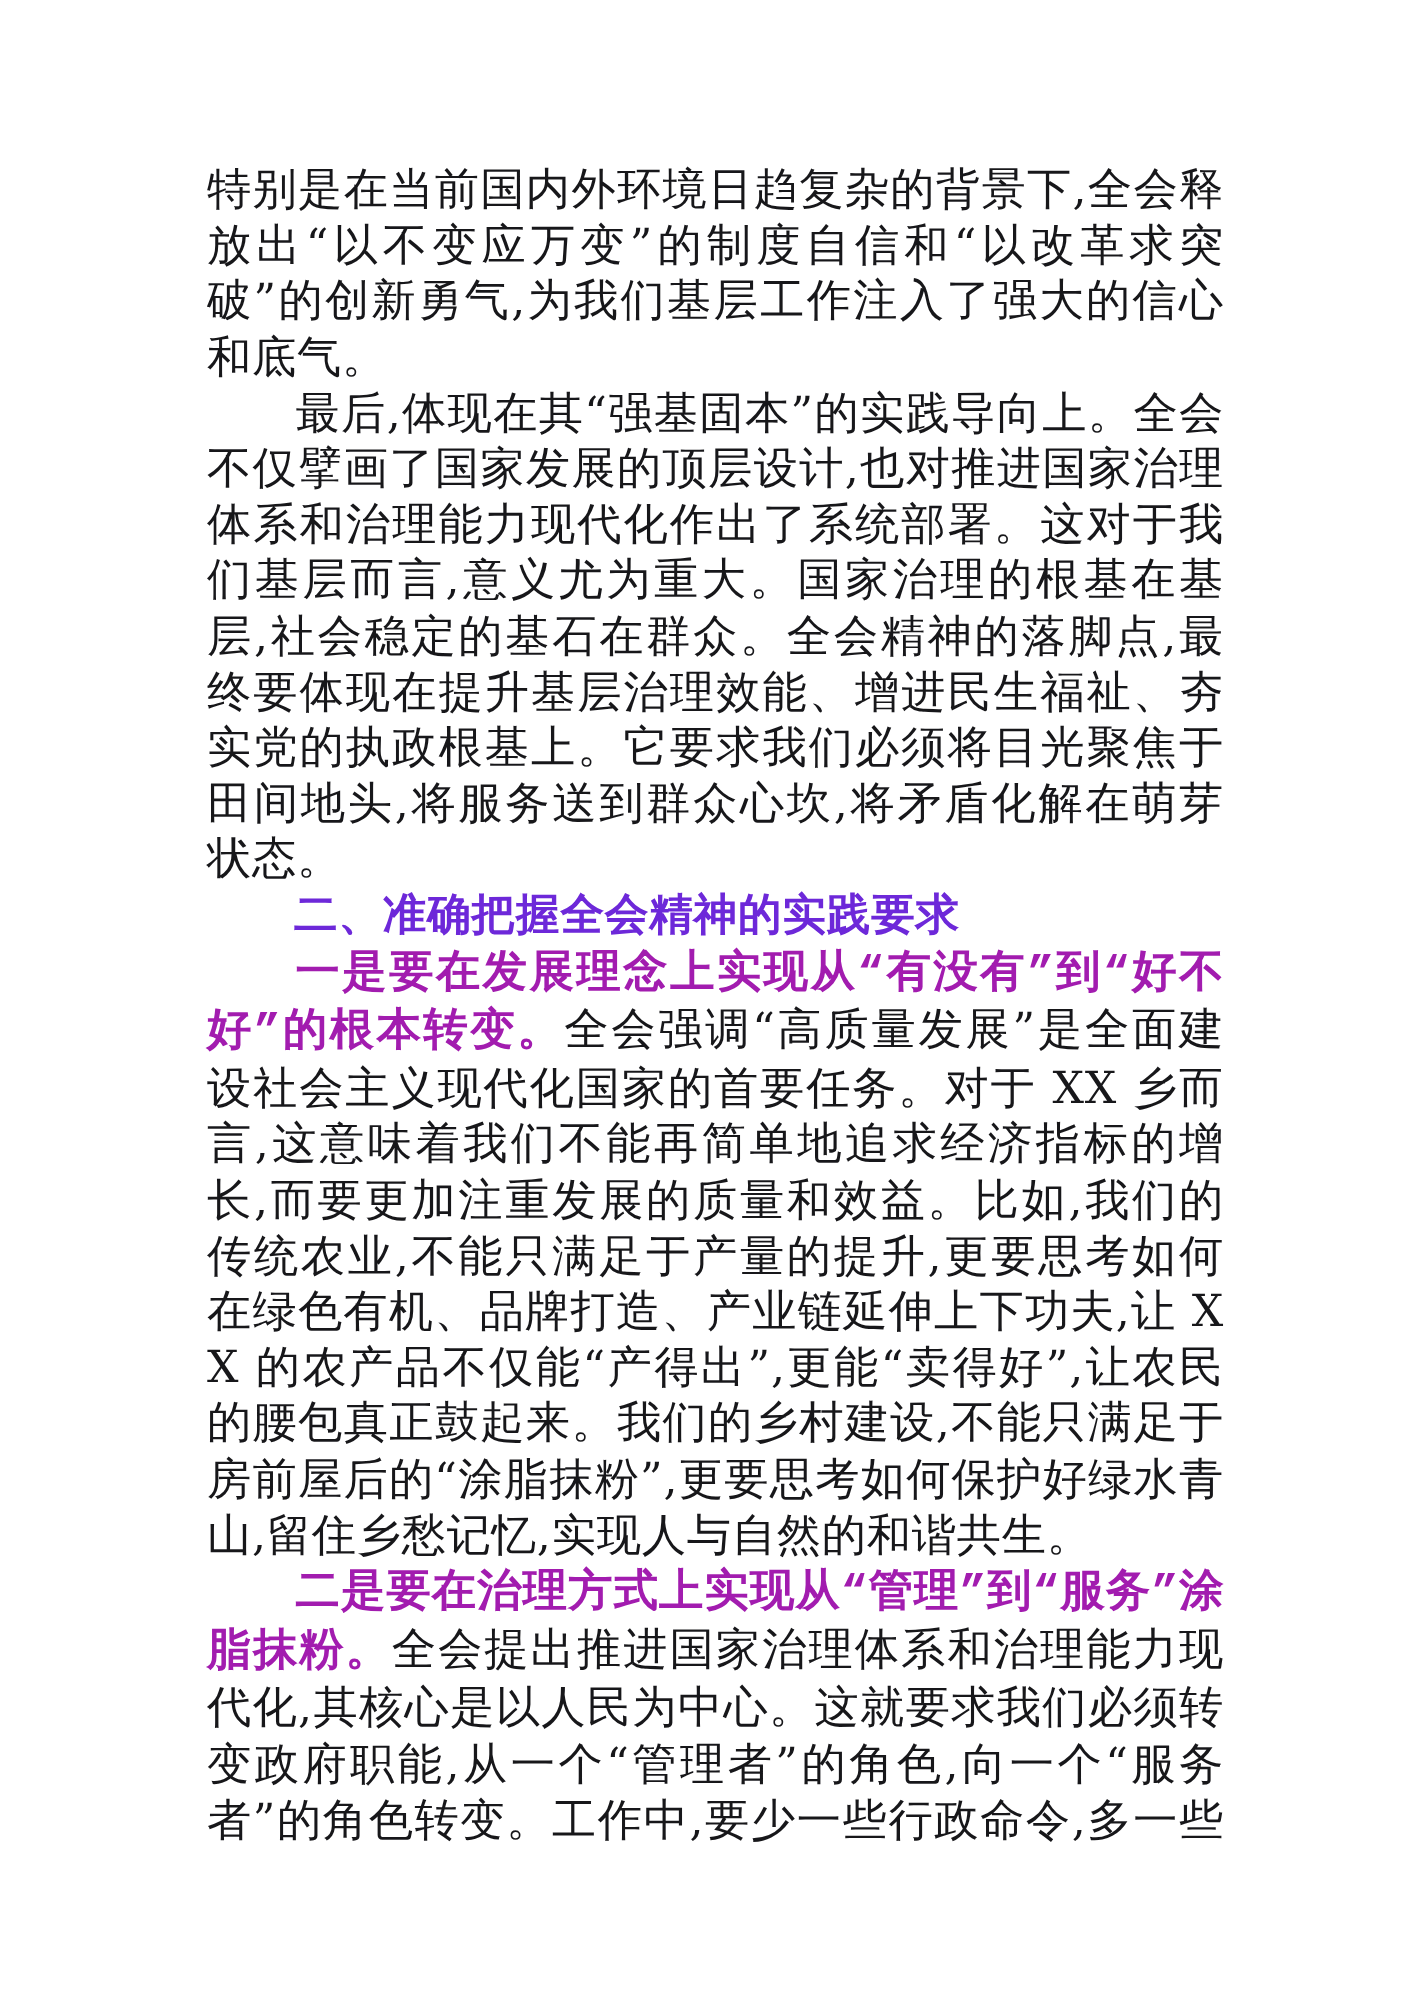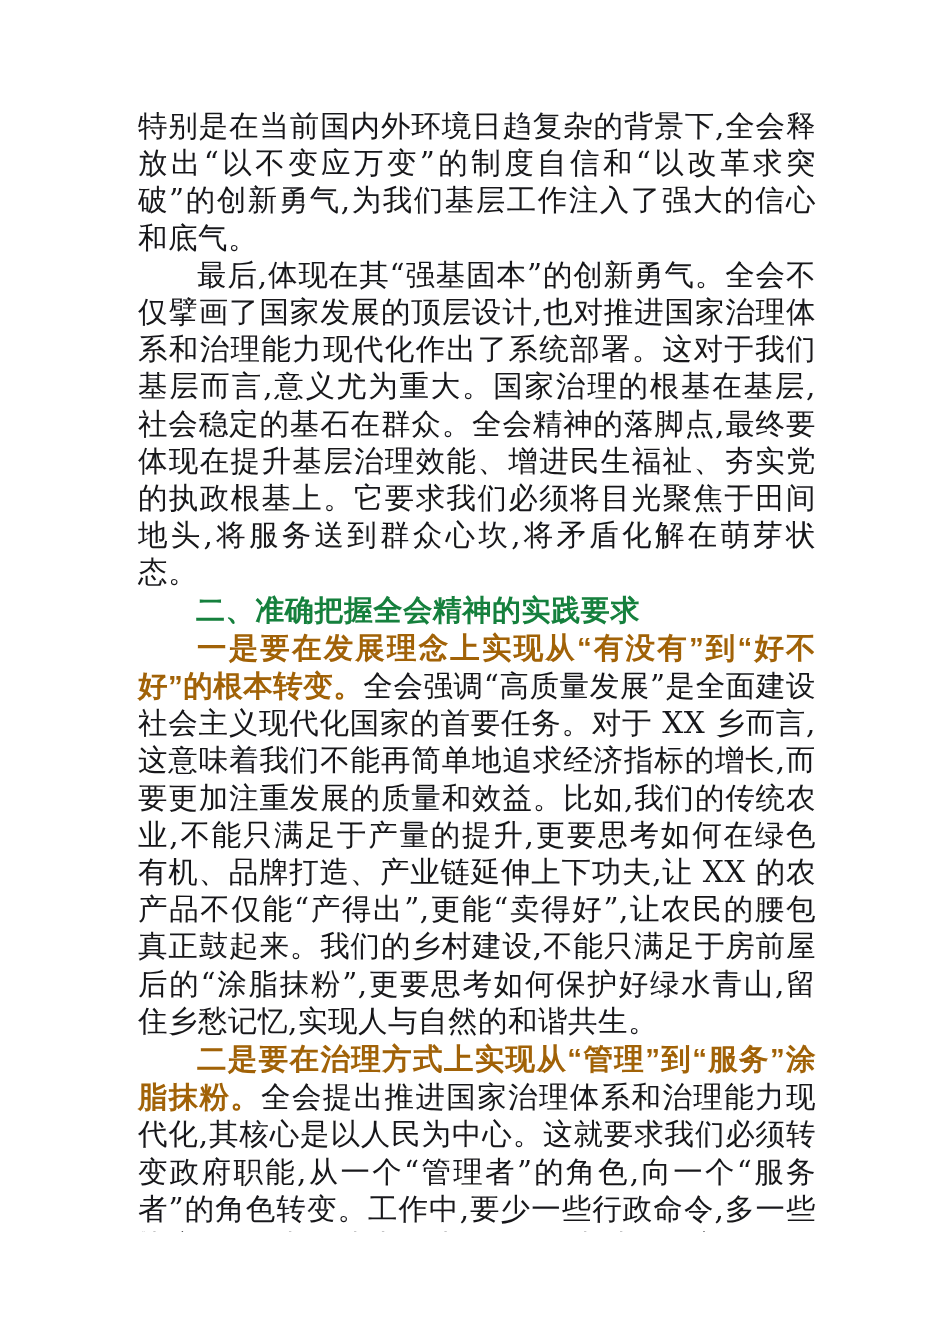--- a/index.html
+++ b/index.html
@@ -38,44 +38,44 @@
     font-weight: 400;
   }
   .para.no-indent {
     text-indent: 0;
   }
   
   .heading {
     font-family: "Liberation Sans", "DejaVu Sans", sans-serif;
     font-size: 29px;
     line-height: 37.2px;
-    color: #15803d;
+    color: #6d28d9;
     font-weight: 700;
     margin: 0;
     text-indent: 2em;
     letter-spacing: 0.6px;
     text-align: left;
   }
   
   .lead {
-    font-family: Liberation Sans, sans-serif;
+    font-family: Liberation Mono, monospace;
     font-weight: 700;
-    color: #a16207;
+    color: #a21caf;
     letter-spacing: 0.4px;
   }
 </style>
 </head>
 <body>
 
 <div class="page">
   <div class="text-column">
 
     <p class="para no-indent">特别是在当前国内外环境日趋复杂的背景下,全会释放出“以不变应万变”的制度自信和“以改革求突破”的创新勇气,为我们基层工作注入了强大的信心和底气。</p>
 
-    <p class="para">最后,体现在其“强基固本”的创新勇气。全会不仅擘画了国家发展的顶层设计,也对推进国家治理体系和治理能力现代化作出了系统部署。这对于我们基层而言,意义尤为重大。国家治理的根基在基层,社会稳定的基石在群众。全会精神的落脚点,最终要体现在提升基层治理效能、增进民生福祉、夯实党的执政根基上。它要求我们必须将目光聚焦于田间地头,将服务送到群众心坎,将矛盾化解在萌芽状态。</p>
+    <p class="para">最后,体现在其“强基固本”的实践导向上。全会不仅擘画了国家发展的顶层设计,也对推进国家治理体系和治理能力现代化作出了系统部署。这对于我们基层而言,意义尤为重大。国家治理的根基在基层,社会稳定的基石在群众。全会精神的落脚点,最终要体现在提升基层治理效能、增进民生福祉、夯实党的执政根基上。它要求我们必须将目光聚焦于田间地头,将服务送到群众心坎,将矛盾化解在萌芽状态。</p>
 
     <h2 class="heading">二、准确把握全会精神的实践要求</h2>
 
 
     <p class="para"><span class="lead">一是要在发展理念上实现从“有没有”到“好不好”的根本转变。</span><span>全会强调“高质量发展”是全面建设社会主义现代化国家的首要任务。对于 XX 乡而言,这意味着我们不能再简单地追求经济指标的增长,而要更加注重发展的质量和效益。比如,我们的传统农业,不能只满足于产量的提升,更要思考如何在绿色有机、品牌打造、产业链延伸上下功夫,让 XX 的农产品不仅能“产得出”,更能“卖得好”,让农民的腰包真正鼓起来。我们的乡村建设,不能只满足于房前屋后的“涂脂抹粉”,更要思考如何保护好绿水青山,留住乡愁记忆,实现人与自然的和谐共生。</span></p>
 
     <p class="para"><span class="lead">二是要在治理方式上实现从“管理”到“服务”涂脂抹粉。</span><span>全会提出推进国家治理体系和治理能力现代化,其核心是以人民为中心。这就要求我们必须转变政府职能,从一个“管理者”的角色,向一个“服务者”的角色转变。工作中,要少一些行政命令,多一些协商引导;少一些大包大揽,多一些对群众主体作用的激发。比如,在推进人居环境整治、</span></p>
 
   </div>
 </div>

